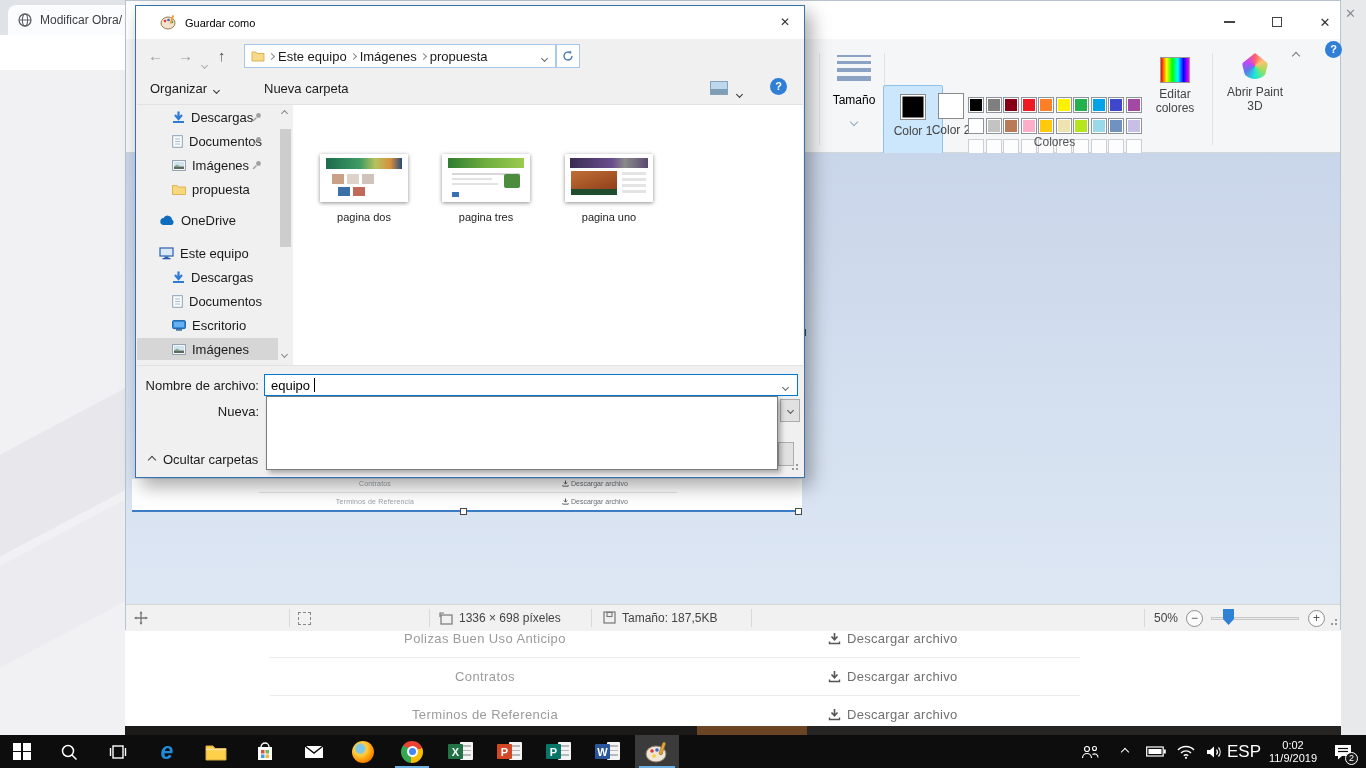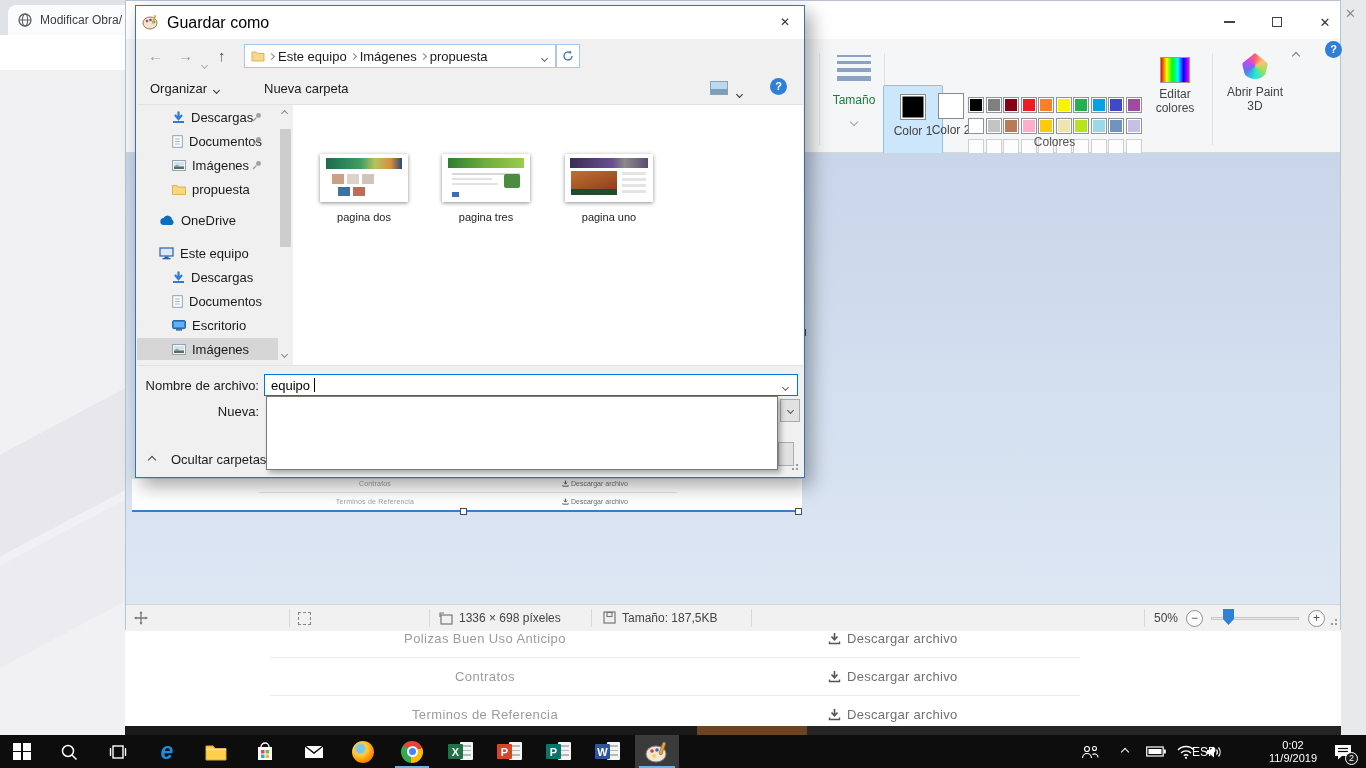--- a/index.html
+++ b/index.html
@@ -23,21 +23,21 @@
   #right-strip{position:absolute;left:1341px;top:0;width:25px;height:735px;background:#e8e9eb;overflow:hidden}
   
   #paint{position:absolute;left:125px;top:0;width:1216px;height:630px;background:#fff;border:1px solid #b9c2cf}
   #paint-title{position:absolute;left:0;top:0;width:100%;height:38px;background:#fff}
   .wbtn{position:absolute;top:10px;width:34px;height:22px;display:flex;align-items:center;justify-content:center;color:#333}
   .min-line{width:11px;height:1.5px;background:#444}
   .max-box{width:10px;height:10px;border:1.2px solid #444}
   #ribbon{position:absolute;left:0;top:38px;width:100%;height:114px;background:#f5f6f7;border-bottom:1px solid #d4d6d8}
   .rsep{position:absolute;top:8px;width:1px;height:92px;background:#e0e2e4}
   .rlabel{font-size:12px;color:#444;text-align:center;line-height:14px}
-  .gray{color:#15803d}
+  .gray{color:#000000}
   #size-icon div{height:0;border-top-style:solid;border-top-color:#8ba3c2;margin:4px auto 0;width:34px}
   #color1-btn{position:absolute;left:757px;top:46px;width:60px;height:90px;background:#cce6fb;border:1px solid #8fc2ea;border-radius:2px}
   #color2-btn{position:absolute;left:803px;top:46px;width:44px;height:90px}
   .swatch{margin:8px auto 4px;width:26px;height:26px;border:1px solid #8a8a8a;box-shadow:inset 0 0 0 1.5px #fff}
   #palette{position:absolute;left:842px;top:58px;display:grid;grid-template-columns:repeat(10,16px);grid-auto-rows:16px;column-gap:1.5px;row-gap:5px}
   .pcell{border:1px solid #8e9499;box-shadow:inset 0 0 0 1px #fff}
   .pcell.empty{border:1px solid #ccd0d5;background:#fdfdfd;box-shadow:none}
   #rainbow{width:30px;height:26px;margin:6px auto 4px;border:1px solid #999;background:linear-gradient(90deg,#f00,#ff0,#0f0,#0ff,#00f,#f0f)}
   #drop3d{width:26px;height:26px;margin:4px auto 6px;border-radius:50% 50% 50% 50%/55% 55% 45% 45%;background:conic-gradient(#ff5f6d,#ffc371,#9be15d,#17ead9,#6078ea,#c644fc,#ff5f6d);clip-path:polygon(50% 0,100% 40%,85% 100%,15% 100%,0 40%);}
   #workarea{position:absolute;left:0;top:152px;width:100%;height:451px;background:linear-gradient(#c9d5e9,#dde7f4)}
@@ -46,21 +46,21 @@
   .mini-link{position:absolute;font-size:7px;color:#6a7075;display:flex;gap:2px;align-items:center}
   .handle{position:absolute;width:7px;height:7px;background:#fff;border:1px solid #4a4a4a}
   #statusbar{position:absolute;left:0;top:603px;width:100%;height:27px;background:#f1f1f1;border-top:1px solid #d6d6d6;font-size:12px;color:#444}
   .ssep{position:absolute;top:4px;width:1px;height:18px;background:#dadada}
   .sb-text{position:absolute;top:6px;white-space:nowrap}
   .zoombtn{position:absolute;top:5px;width:17px;height:17px;border:1px solid #8f8f8f;border-radius:50%;background:#fbfbfb;text-align:center;line-height:15px;font-size:12px;color:#555}
   #zoom-track{position:absolute;top:12px;width:88px;height:3px;background:#e8e8e8;border:1px solid #c9c9c9}
   #zoom-thumb{position:absolute;top:4px;width:11px;height:16px;background:#2f81d6;clip-path:polygon(0 0,100% 0,100% 62%,50% 100%,0 62%)}
   
   #dialog{position:absolute;left:135px;top:5px;width:670px;height:473px;background:#f0f0f0;border:1px solid #3973ac;box-shadow:6px 8px 18px rgba(0,0,0,.35)}
-  #dlg-title{position:absolute;left:0;top:0;width:100%;height:33px;background:#fff;display:flex;align-items:center;gap:8px;padding-left:6px;font-size:16px;color:#000}
+  #dlg-title{position:absolute;left:0;top:0;width:100%;height:33px;background:#fff;display:flex;align-items:center;gap:8px;padding-left:24px;font-size:11px;color:#000}
   #dlg-close{position:absolute;right:4px;top:4px;width:30px;height:25px;text-align:center;line-height:25px;font-size:12px;color:#333}
   .navbtn{position:absolute;top:41px;color:#9a9a9a;font-size:15px}
   .field{position:absolute;top:38px;height:24px;background:#fff;border:1px solid #a9c9ea;display:flex;align-items:center}
   .crumb{font-size:13px;color:#1a1a1a;padding:0 4px;white-space:nowrap}
   .chev{display:inline-block;width:6px;height:6px;border-right:1.4px solid #666;border-bottom:1.4px solid #666}
   .chev.down{transform:rotate(45deg)}
   .chev.up{transform:rotate(-135deg)}
   .chev.right{transform:rotate(-45deg)}
   .chev.lite{border-color:#8fa8c0}
   #dlg-toolbar{position:absolute;left:0;top:70px;width:100%;height:27px;font-size:13px;color:#1a1a1a}
@@ -73,21 +73,21 @@
   #side-scroll{position:absolute;left:141px;top:0;width:15px;height:100%;background:#f0f0f0}
   #side-thumb{position:absolute;left:2px;top:24px;width:11px;height:118px;background:#cdcdcd}
   .fthumb{position:absolute;top:49px;width:88px;height:48px;background:#fff;box-shadow:0 1px 4px rgba(0,0,0,.45);overflow:hidden}
   .fname{position:absolute;top:106px;width:88px;text-align:center;font-size:11px;color:#222}
   .dlg-label{position:absolute;left:0;width:123px;text-align:right;font-size:13px;color:#1a1a1a}
   #fname-input{position:absolute;left:128px;top:368px;width:534px;height:22px;background:#fff;border:1px solid #0078d7;display:flex;align-items:center;padding-left:6px;font-size:13px;color:#000}
   .caret{width:1px;height:14px;background:#000;margin-left:4px}
   #tipo-btn{position:absolute;left:644px;top:393px;width:20px;height:23px;background:#e1e1e1;border:1px solid #acacac;display:flex;align-items:center;justify-content:center}
   #cancel-sliver{position:absolute;left:642px;top:436px;width:16px;height:24px;background:#e1e1e1;border:1px solid #adadad}
   #dropdown{position:absolute;left:130px;top:390px;width:512px;height:74px;background:#fff;border:1px solid #7a7a7a;box-shadow:3px 3px 5px rgba(0,0,0,.3)}
-  #hide-folders{position:absolute;left:13px;top:446px;display:flex;align-items:center;gap:16px;font-size:13px;color:#1a1a1a}
+  #hide-folders{position:absolute;left:13px;top:446px;display:flex;align-items:center;gap:8px;font-size:13px;color:#1a1a1a}
   .grip{position:absolute;width:2px;height:2px;background:#9a9a9a}
   .help-circle{width:17px;height:17px;border-radius:50%;background:#2f7fd6;color:#fff;font-size:11px;font-weight:bold;text-align:center;line-height:17px}
   
   #taskbar{position:absolute;left:0;top:735px;width:1366px;height:33px;background:#0d0d0d}
   .tb-btn{position:absolute;top:0;width:44px;height:33px;display:flex;align-items:center;justify-content:center}
   .underline{position:absolute;bottom:0;height:2px;background:#6fb1e4}
   .tile{width:15px;height:15px;border-radius:1px;color:#fff;font-size:11px;font-weight:bold;display:flex;align-items:center;justify-content:center;position:relative;z-index:2}
   .doc{position:absolute;right:10px;top:7px;width:13px;height:18px;background:#f4f4f4;border-radius:1px}
   .doc i{display:block;height:1.5px;background:#b9b9b9;margin:3px 2px 0}
   .tray-item{position:absolute;top:0;height:33px;display:flex;align-items:center;justify-content:center;color:#fff}
@@ -629,21 +629,21 @@
         <circle cx="9" cy="12.8" r="1.1" fill="#fff"></circle>
       </svg>
   </div>
   <div class="tray-item" style="left:1201px;width:26px">
     <svg width="17" height="14" viewBox="0 0 17 14">
         <path d="M1 5 H4 L8 1.5 V12.5 L4 9 H1 Z" fill="#fff"></path>
         <path d="M10.5 4.5 a4 4 0 0 1 0 5" fill="none" stroke="#fff" stroke-width="1.2"></path>
         <path d="M12.5 2.5 a7 7 0 0 1 0 9" fill="none" stroke="#fff" stroke-width="1.2"></path>
       </svg>
   </div>
-  <div class="tray-item" style="left:1188px;width:32px;font-size:12px">
+  <div class="tray-item" style="left:1228px;width:32px;font-size:17px">
       <span>ESP</span>
     </div>
   <div class="tray-item" style="left:1262px;width:62px">
     <div id="clock">
         <div>0:02</div>
         <div>11/9/2019</div>
       </div>
   </div>
   <div class="tray-item" style="left:1326px;width:34px">
     <svg width="18" height="16" viewBox="0 0 18 16">

